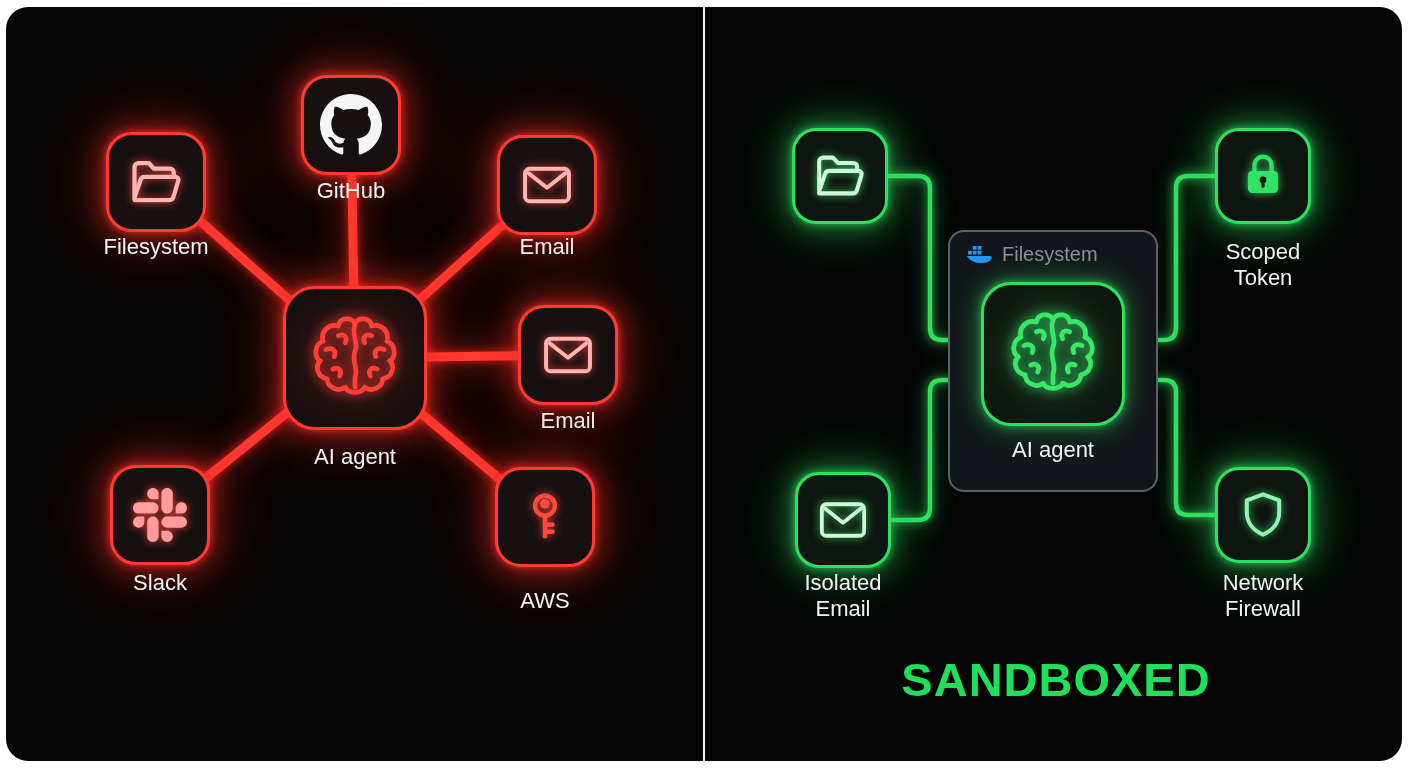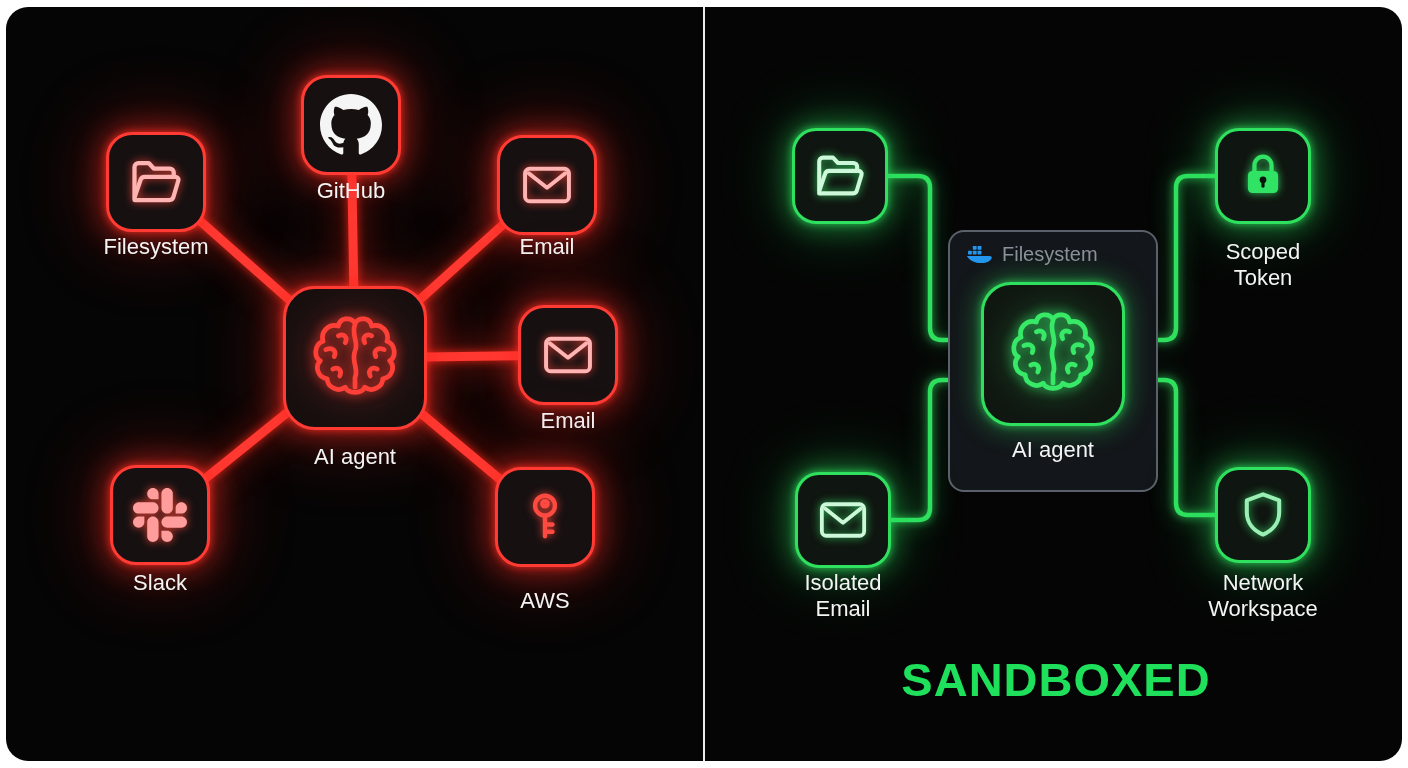--- a/index.html
+++ b/index.html
@@ -192,18 +192,18 @@
   </div>
   <div class="lbl" style="left:843px;top:570px;">Isolated
 Email</div>
 
   <div class="node green" style="left:1215px;top:467px;">
     <svg class="ic-green" width="54" height="54" viewBox="0 0 24 24" fill="none" stroke="#9af0b4" stroke-width="1.8" stroke-linecap="round" stroke-linejoin="round">
       <path d="M12 2.8 L19.2 5.5 V10.8 C19.2 15.6 16.1 19 12 20.7 C7.9 19 4.8 15.6 4.8 10.8 V5.5 Z"></path>
     </svg>
   </div>
   <div class="lbl" style="left:1263px;top:570px;">Network
-Workspace</div>
+Firewall</div>
 
   <div class="title green-t" style="left:1056px;top:652px;">SANDBOXED</div>
 
   <div class="divider"></div>
 </div>
 
 </body></html>

